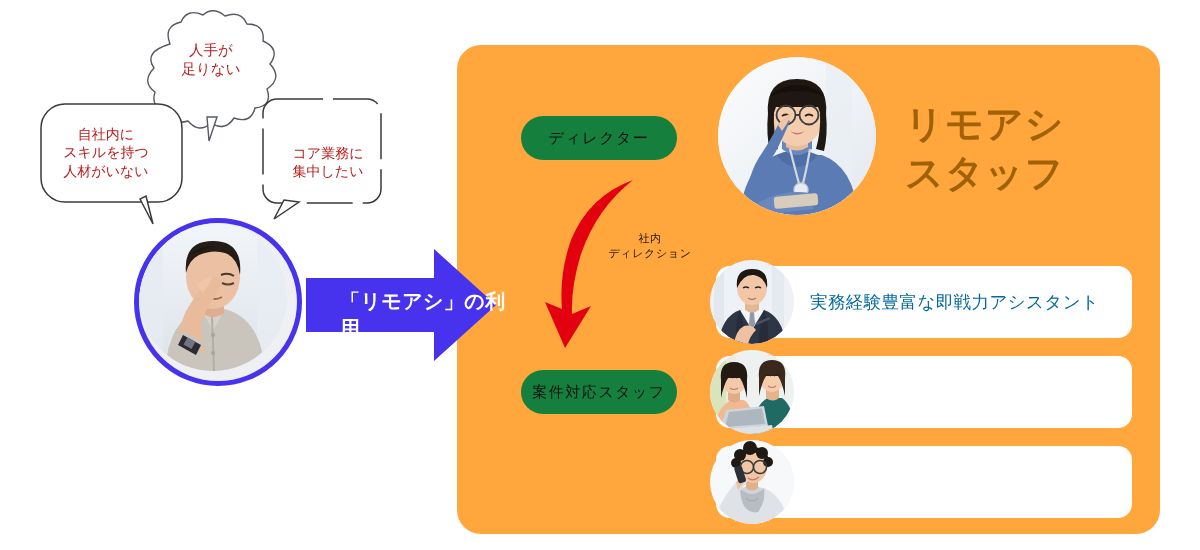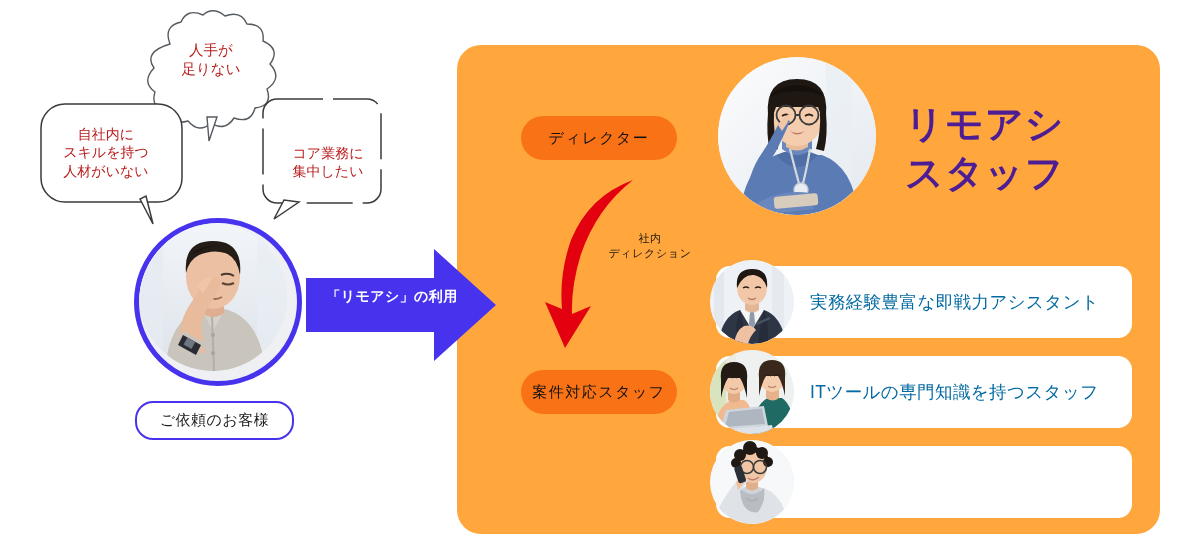--- a/index.html
+++ b/index.html
@@ -87,45 +87,46 @@
     top: 249px;
     width: 190px;
     height: 112px;
     z-index: 7;
   }
   .blue-arrow-text {
     position: absolute;
     left: 306px;
     top: 288px;
     width: 172px;
-    text-align: center;
+    text-align: left;
     color: #ffffff;
-    font-size: 14px;
+    font-size: 20px;
     font-weight: bold;
     letter-spacing: 0.4px;
     z-index: 8;
     pointer-events: none;
+    padding-left: 34px;
   }
 
   
   .orange-panel {
     position: absolute;
     left: 457px;
     top: 45px;
     width: 703px;
     height: 489px;
     background: #ffa73c;
     border-radius: 24px;
     z-index: 2;
   }
 
   
   .pill {
     position: absolute;
-    background: #f97316;
+    background: #15803d;
     border-radius: 999px;
     display: flex;
     align-items: center;
     justify-content: center;
     color: #111111;
     font-size: 15px;
     letter-spacing: 1.5px;
     z-index: 6;
   }
   .pill-director { left: 521px; top: 116px; width: 156px; height: 44px; }
@@ -166,21 +167,21 @@
     letter-spacing: 0.6px;
     z-index: 7;
   }
 
   
   .panel-title {
     position: absolute;
     left: 905px;
     top: 100px;
     width: 250px;
-    color: #4c1d95;
+    color: #a16207;
     font-size: 38px;
     font-weight: bold;
     line-height: 1.28;
     letter-spacing: 1px;
     white-space: pre-line;
     z-index: 6;
   }
 
   
   .feature-card {
@@ -294,23 +295,20 @@
           <path d="M58 62 Q66 54 74 54 Q70 62 64 70 Z" fill="#efc6a8"></path>
 
           <path d="M30 148 Q34 120 44 108 L66 120 Q56 134 52 148 Z" fill="#c9c5bc"></path>
           <path d="M44 112 L62 122 L57 132 L39 122 Z" fill="#2b2b33"></path>
           <rect x="46" y="116" width="9" height="8" fill="#6f7683" transform="rotate(29 50 120)"></rect>
         </g>
       </svg>
     </div>
   </div>
 
-  <div class="customer-label">
-    <span>ご依頼のお客様</span>
-  </div>
 
   <div class="blue-arrow">
     <svg viewBox="0 0 190 112" width="190" height="112" aria-hidden="true">
       <path d="M0 29 L128 29 L128 0 L190 56 L128 112 L128 83 L0 83 Z" fill="#4733ee"></path>
     </svg>
   </div>
   <div class="blue-arrow-text">「リモアシ」の利用</div>
 
   <div class="orange-panel"></div>
 
@@ -448,21 +446,20 @@
           <path d="M55 26 Q58 24 61 26" stroke="#2a1e17" stroke-width="1.2" fill="none"></path>
           <path d="M64 26 Q67 24 70 26" stroke="#2a1e17" stroke-width="1.2" fill="none"></path>
           <path d="M58 36 Q62 39 66 36" stroke="#c07f6f" stroke-width="1.2" fill="none"></path>
 
           <path d="M16 60 L54 56 L58 76 L10 80 Z" fill="#cfd5dc"></path>
           <path d="M19 62 L52 58.5 L55 74 L15 77 Z" fill="#aeb6bf"></path>
           <path d="M6 80 L62 75 L64 84 L4 84 Z" fill="#dde2e8"></path>
         </g>
       </svg>
     </div>
-    <div class="feature-label">ITツールの専門知識を持つスタッフ</div>
   </div>
 
   <div class="feature-card c2">
     <div class="feature-thumb">
       <svg viewBox="0 0 84 84" width="84" height="84" aria-hidden="true">
         <defs>
             <clipPath id="f2">
               <circle cx="42" cy="42" r="42"></circle>
             </clipPath>
           </defs>

